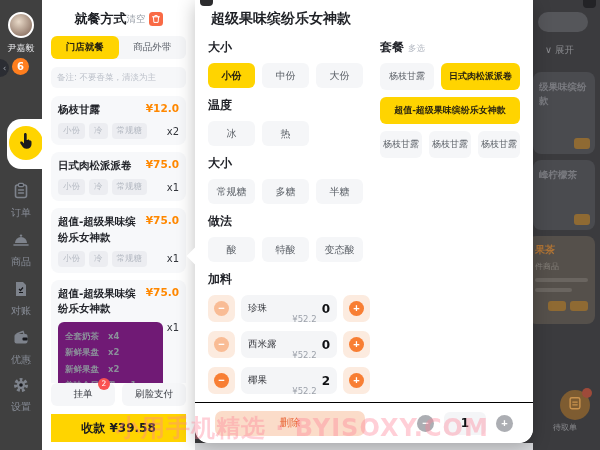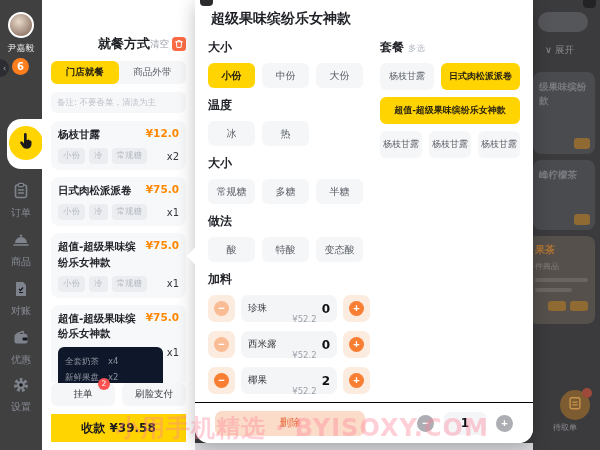--- a/index.html
+++ b/index.html
@@ -9,38 +9,38 @@
   .avatar{position:absolute;left:8px;top:12px;width:26px;height:26px;border-radius:50%;background:radial-gradient(circle at 40% 35%,#e8d9c8,#9a8273 70%,#6e5a4e);border:2px solid #fff;box-sizing:border-box;}
   .uname{position:absolute;left:0;top:42px;width:42px;text-align:center;font-size:9px;color:#E9EAED;}
   .edge-chev{position:absolute;left:0;top:59px;width:9px;height:18px;background:#2B2D33;border-radius:0 9px 9px 0;color:#9CA1AA;font-size:9px;line-height:18px;text-align:center;}
   .badge6{position:absolute;left:12px;top:58px;width:17px;height:17px;border-radius:50%;background:#FF7E1E;color:#fff;font-size:10px;font-weight:bold;text-align:center;line-height:17px;}
   .active-blob{position:absolute;left:7px;top:119px;width:35px;height:50px;background:#fff;border-radius:14px 0 0 14px;}
   .active-btn{position:absolute;left:9px;top:126px;width:34px;height:34px;border-radius:50%;background:#FFD400;display:flex;align-items:center;justify-content:center;}
   .side-item{position:absolute;left:0;width:42px;text-align:center;color:#878C96;}
   .side-item .lbl{display:block;font-size:10px;margin-top:2px;}
   
   .order-panel{position:absolute;left:42px;top:0;width:153px;height:450px;background:#fff;z-index:6;box-sizing:border-box;padding:10px 9px 8px;display:flex;flex-direction:column;}
-  .op-head{display:flex;justify-content:flex-end;align-items:center;margin-top:25px;}
+  .op-head{display:flex;justify-content:center;align-items:center;}
   .op-title{font-size:13px;font-weight:bold;color:#1E2025;}
   .op-clear{display:flex;align-items:center;gap:3px;font-size:9.5px;color:#9AA0A9;}
   .trash{width:14px;height:14px;border-radius:3.5px;background:#F96A45;display:flex;align-items:center;justify-content:center;}
   .tabs{display:flex;background:#F5F6F8;border-radius:6px;margin-top:8px;height:23px;}
   .tab{flex:1;font-size:9.5px;display:flex;align-items:center;justify-content:center;color:#5B6069;border-radius:6px;}
   .tab.sel{background:#FFD400;color:#2A2410;font-weight:bold;}
   .note{margin-top:8px;background:#F6F7F9;border-radius:6px;height:21px;font-size:8.5px;color:#BCC1CA;display:flex;align-items:center;padding:0 6px;overflow:hidden;white-space:nowrap;}
   .op-items{margin-top:8px;display:flex;flex-direction:column;gap:7px;flex:1;overflow:hidden;}
   .op-card{background:#F7F8FA;border-radius:8px;padding:6px 7px;}
   .card-head{display:flex;justify-content:space-between;}
   .c-name{font-size:10.5px;font-weight:bold;color:#23252B;line-height:1.45;width:94px;}
   .c-price{font-size:10.5px;font-weight:bold;color:#FF8800;white-space:nowrap;}
   .card-tags{display:flex;gap:4px;margin-top:6px;align-items:center;}
   .tag{background:#ECEDF1;color:#B5BAC3;font-size:8.5px;padding:2px 5px;border-radius:4px;}
   .c-qty{margin-left:auto;font-size:10px;color:#34373D;}
   .comp-wrap{display:flex;margin-top:6px;gap:4px;align-items:flex-start;}
-  .comp-box{flex:1;background:#0f172a;border-radius:6px;padding:6px 7px;}
+  .comp-box{flex:1;background:#701a75;border-radius:6px;padding:6px 7px;font-weight:bold;}
   .comp-row{display:flex;gap:9px;font-size:8.5px;color:#8B909A;line-height:1.9;}
   .op-btns{display:flex;gap:7px;margin-top:auto;}
   .gbtn{flex:1;height:23px;background:#F5F6F8;border-radius:6px;font-size:9.5px;color:#3B3E45;display:flex;align-items:center;justify-content:center;position:relative;}
   .hold-badge{position:absolute;top:-5px;right:5px;background:#FA5151;color:#fff;min-width:12px;height:12px;border-radius:50%;font-size:7.5px;line-height:12px;text-align:center;}
   .checkout{margin-top:8px;height:28px;background:#FFD400;border-radius:0;font-weight:bold;font-size:12px;color:#1C1C1E;display:flex;align-items:center;justify-content:center;}
   
   .backdrop{position:absolute;left:195px;top:0;width:405px;height:450px;background:#3B3B3E;z-index:7;}
   .bk-topdot{position:absolute;left:388px;top:0;width:13px;height:8px;background:#232326;border-radius:0 0 4px 4px;}
   .bk-search{position:absolute;left:343px;top:12px;width:50px;height:20px;border-radius:10px;background:#55565A;}
   .bk-expand{position:absolute;left:350px;top:44px;font-size:9.5px;color:#8B8C90;}

